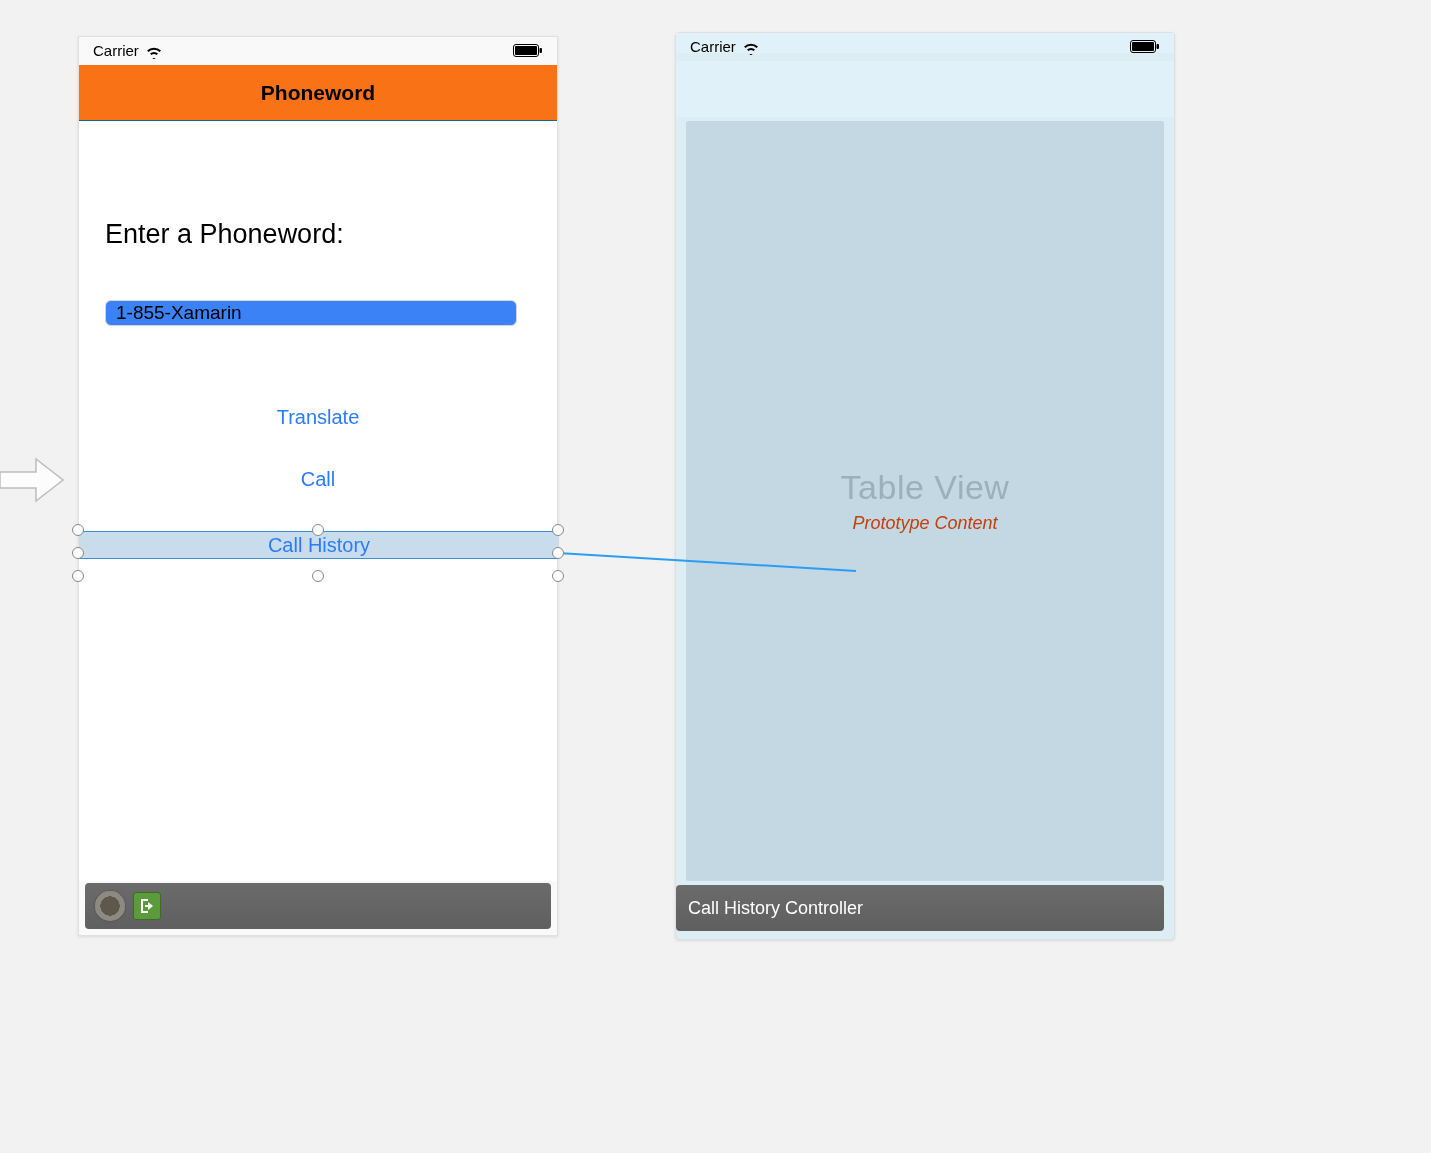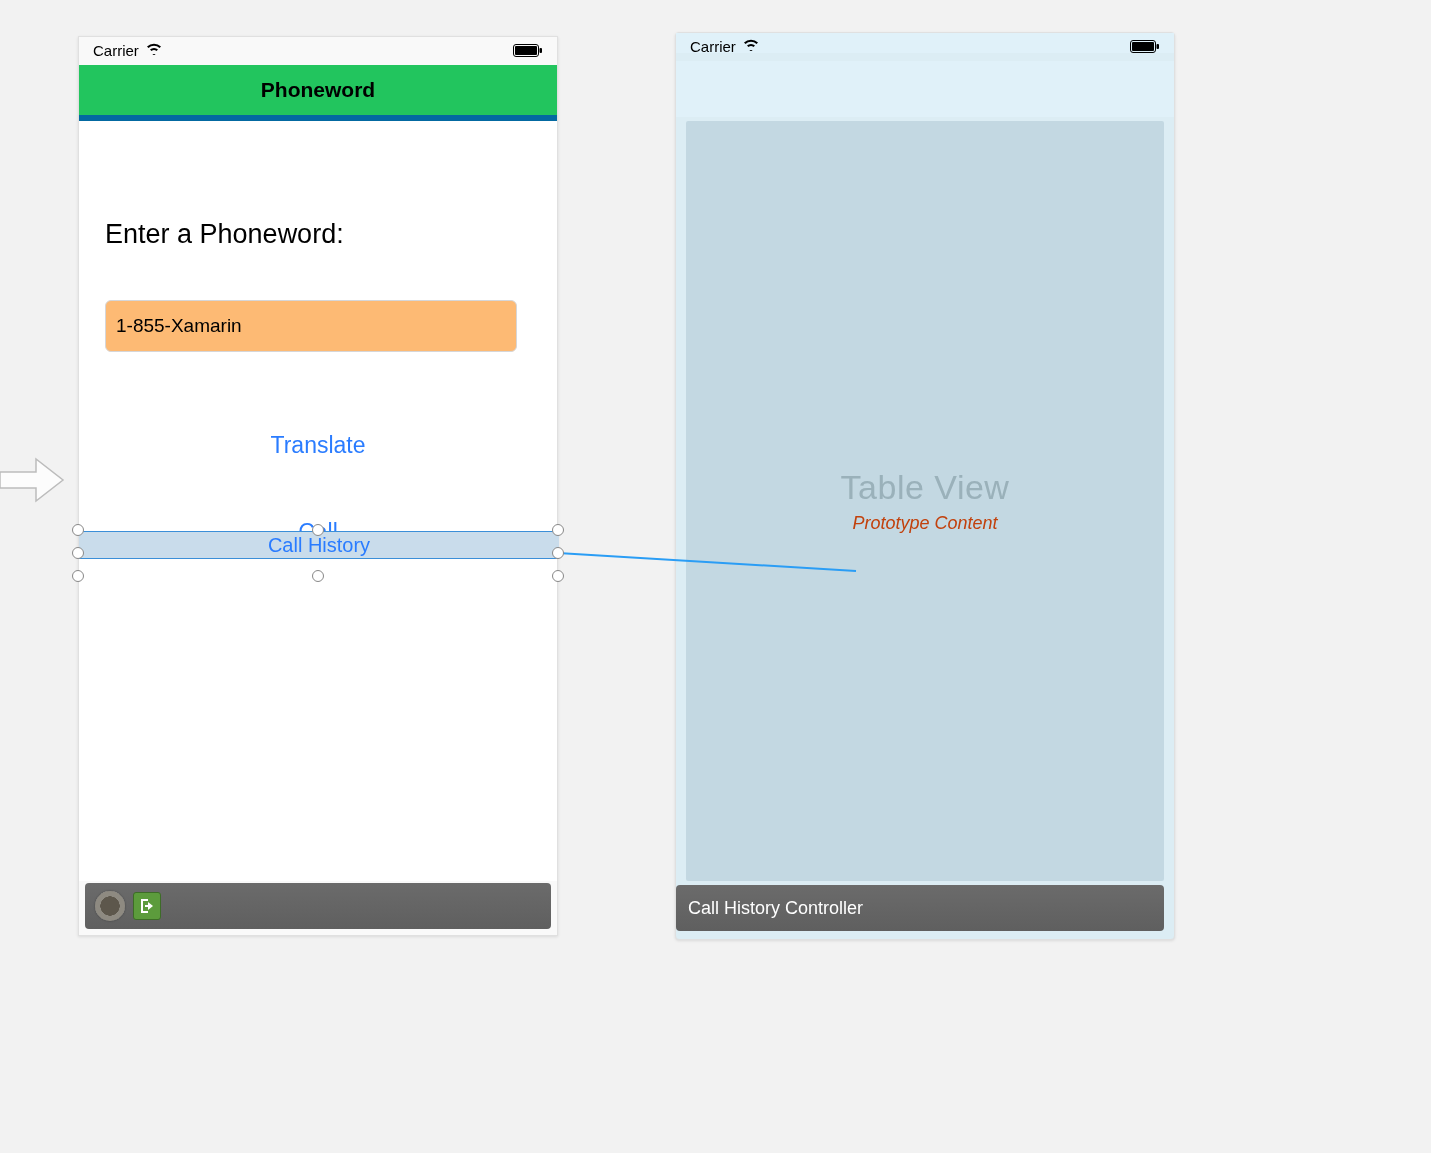--- a/index.html
+++ b/index.html
@@ -40,72 +40,72 @@
       box-shadow: 0 1px 3px rgba(0,0,0,0.1);
     }
     .status-bar {
       height: 20px;
       display: flex;
       align-items: center;
       justify-content: space-between;
       padding: 6px 14px 0 14px;
       font-size: 15px;
     }
-    .status-left { display: flex; align-items: flex-start; gap: 6px; }
+    .status-left { display: flex; align-items: flex-end; gap: 6px; }
     .carrier { font-weight: 400; }
     .wifi-icon svg { display: block; }
     .battery-icon svg { display: block; }
     .nav-bar {
       height: 56px;
-      background: #22c55e;
-      border-bottom: 6px solid #0369a1;
+      background: #f97316;
+      border-bottom: 1px solid #0369a1;
       display: flex;
       align-items: center;
       justify-content: center;
       margin-top: 8px;
     }
     .nav-title { font-size: 21px; font-weight: 700; color: #000; }
     .content-left {
       background: #fff;
       height: 760px;
       position: relative;
       padding: 0 26px;
     }
     .field-label {
       font-size: 27px;
       color: #000;
       padding-top: 98px;
     }
     .text-input {
       width: 412px;
-      height: 52px;
+      height: 26px;
       border: 1px solid #d6d6d8;
       border-radius: 6px;
-      background: #fdba74;
+      background: #3b82f6;
       margin-top: 50px;
       padding: 0 10px;
       font-size: 19px;
       color: #000;
       font-family: inherit;
       outline: none;
     }
     .ios-button {
       display: block;
       text-align: center;
       color: #2a7cff;
-      font-size: 23px;
+      font-size: 20px;
       font-weight: 400;
       background: none;
       border: none;
       cursor: pointer;
       width: 100%;
       font-family: inherit;
     }
     .btn-translate { margin-top: 80px; }
-    .btn-call { margin-top: 60px; }
+    .btn-call { margin-top: 39px; }
     .selected-wrap {
       position: absolute;
       left: 0;
       top: 410px;
       width: 480px;
       height: 28px;
       background: #c9dceb;
       border-top: 1px solid #3b8fd8;
       border-bottom: 1px solid #3b8fd8;
       display: flex;

